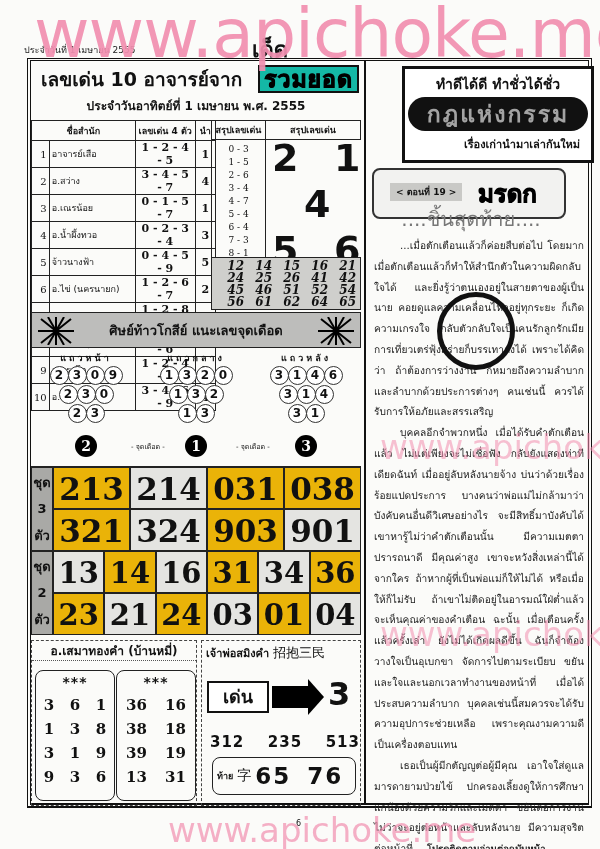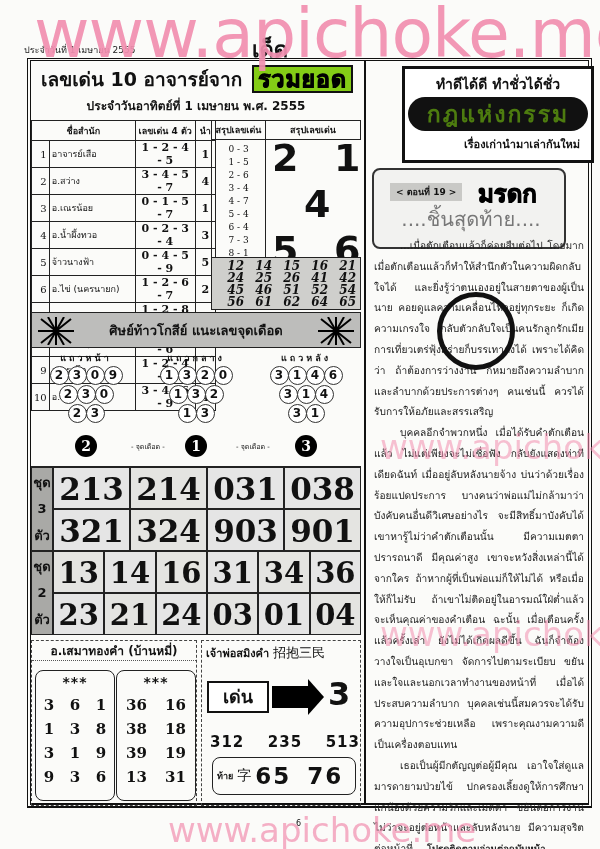--- a/index.html
+++ b/index.html
@@ -12,21 +12,21 @@
   .wm-mid2 { left: 380px; top: 614px; font-size: 34px; opacity: 0.55; }
   .wm-bot { left: 168px; top: 810px; font-size: 34px; opacity: 0.7; }
 
   .header-date { position: absolute; left: 24px; top: 43px; font-size: 9px; color: #222; }
   .header-logo { position: absolute; left: 252px; top: 32px; font-size: 22px; font-weight: bold; }
   .page-num { position: absolute; left: 296px; top: 819px; font-size: 8px; }
 
   .frame { position: absolute; left: 27px; top: 58px; width: 565px; height: 750px; border: 3px double #111; border-left-width: 4px; border-right: 4px double #111; border-bottom: 5px double #111; }
   .title-row { position: absolute; left: 31px; top: 64px; width: 330px; height: 30px; display: flex; align-items: center; }
   .title-text { font-size: 19px; font-weight: bold; margin-left: 10px; }
-  .title-brand { font-size: 23px; font-weight: 900; margin-left: 10px; letter-spacing: 1px; -webkit-text-stroke: 1px #000; font-family: "DejaVu Serif", serif; border: 2px solid #111; padding: 0 4px; line-height: 24px; background: #84cc16; }
+  .title-brand { font-size: 23px; font-weight: 900; margin-left: 16px; letter-spacing: 1px; -webkit-text-stroke: 1px #000; font-family: "DejaVu Serif", serif; border: 2px solid #111; padding: 0 4px; line-height: 24px; background: #14b8a6; }
   .subtitle { position: absolute; left: 31px; top: 96px; width: 330px; text-align: center; font-size: 12px; font-weight: bold; }
 
   table.masters { position: absolute; left: 31px; top: 120px; border-collapse: collapse; font-size: 9px; }
   table.masters td, table.masters th { border: 1px solid #222; height: 16px; padding: 0 2px; }
   table.masters th { font-weight: bold; font-size: 9px; height: 20px; }
   .col-idx { width: 13px; text-align: right; font-family: "DejaVu Serif", serif; font-size: 10px; }
   .col-name { width: 86px; font-size: 9px; }
   .col-nums { width: 60px; text-align: center; font-family: "DejaVu Serif", serif; font-weight: bold; font-size: 11px; }
   .col-lead { width: 20px; text-align: center; font-family: "DejaVu Serif", serif; font-weight: bold; font-size: 11px; }
 
@@ -47,21 +47,21 @@
   .pyr { position: absolute; top: 0; width: 110px; text-align: center; }
   .pyr-label { font-size: 9px; font-weight: bold; letter-spacing: 3px; height: 16px; line-height: 16px; }
   .pyr-row { display: flex; justify-content: center; height: 19px; }
   .ball { width: 19px; height: 19px; border: 1px solid #333; border-radius: 50%; background: #fff; font-size: 12px; font-weight: bold; line-height: 17px; text-align: center; margin: 0 -0.5px; }
   .hot { position: absolute; top: 85px; width: 22px; height: 22px; border-radius: 50%; background: #000; color: #fff; font-family: "DejaVu Serif", serif; font-weight: bold; font-size: 14px; text-align: center; line-height: 22px; }
   .hot-label { position: absolute; top: 91px; font-size: 7px; }
 
   .sets { position: absolute; left: 31px; top: 466px; width: 330px; height: 168px; border-top: 1px solid #222; }
   .set-label { position: absolute; left: 0; width: 22px; background: #a9a9a6; border: 1px solid #222; font-size: 13px; font-weight: bold; text-align: center; display: flex; flex-direction: column; justify-content: space-around; }
   .set-row { position: absolute; left: 22px; width: 308px; display: flex; }
-  .set-cell { border: 1px solid #222; font-family: "DejaVu Serif", serif; font-weight: bold; text-align: center; background: #e5e5e5; }
+  .set-cell { border: 1px solid #222; font-family: "DejaVu Serif", serif; font-weight: bold; text-align: center; background: #eab308; }
   .set3 .set-cell { width: 77px; font-size: 31px; height: 42px; line-height: 42px; }
   .set2 .set-cell { width: 51.33px; font-size: 29px; height: 42px; line-height: 42px; }
   .shade { background: #e4e4e1 !important; }
 
   .bottom-left { position: absolute; left: 31px; top: 640px; width: 166px; height: 166px; border: 1px dashed #444; }
   .bl-title { text-align: center; font-size: 12px; font-weight: bold; height: 20px; line-height: 20px; border-bottom: 1px dotted #555; }
   .bl-card { position: absolute; top: 29px; width: 80px; height: 131px; border: 1px solid #222; border-radius: 8px; }
   .stars { text-align: center; font-size: 14px; font-weight: bold; height: 22px; line-height: 22px; letter-spacing: 1px; }
   .bl-row { display: flex; justify-content: space-around; font-family: "DejaVu Serif", serif; font-weight: bold; font-size: 15px; height: 24px; line-height: 24px; }
 
@@ -75,23 +75,23 @@
   .triples { position: absolute; left: 8px; top: 92px; width: 150px; display: flex; justify-content: space-between; font-size: 15px; font-weight: bold; letter-spacing: 1px; }
   .tail-box { position: absolute; left: 10px; top: 116px; width: 144px; height: 38px; border: 1px solid #222; border-radius: 8px; display: flex; align-items: center; padding-left: 4px; }
   .tail-label { font-size: 9px; font-weight: bold; }
   .tail-cn { font-family: "DejaVu Serif", serif; font-size: 14px; margin: 0 4px; }
   .tail-num { font-size: 23px; font-weight: bold; letter-spacing: 2px; margin-right: 16px; }
 
   
   .right { position: absolute; left: 364px; top: 60px; width: 224px; height: 745px; border-left: 2px solid #111; }
   .karma-box { position: absolute; left: 8px; top: 6px; width: 192px; height: 97px; border: 3px solid #111; background: #fff; margin-left: 28px; }
   .karma-top { font-size: 14px; font-weight: bold; text-align: center; height: 28px; line-height: 30px; }
-  .karma-title { background: #111; color: #4d7c0f; height: 34px; text-align: center; font-size: 23px; font-weight: bold; line-height: 34px; letter-spacing: 2px; margin: 0 3px; font-family: "DejaVu Serif", serif; border-radius: 17px; }
+  .karma-title { background: #111; color: #a3a3a3; height: 34px; text-align: center; font-size: 23px; font-weight: bold; line-height: 34px; letter-spacing: 2px; margin: 0 3px; font-family: "DejaVu Serif", serif; border-radius: 17px; }
   .karma-sub { font-size: 11px; font-weight: bold; text-align: center; height: 28px; line-height: 28px; padding-left: 48px; }
-  .episode-box { position: absolute; left: 6px; top: 108px; width: 194px; height: 81px; border: 2px solid #333; border-radius: 8px; background: #f2f2f0; }
+  .episode-box { position: absolute; left: 6px; top: 108px; width: 194px; height: 51px; border: 2px solid #333; border-radius: 8px; background: #f2f2f0; }
   .episode-tag { position: absolute; left: 16px; top: 13px; background: #c9c9c6; font-size: 9px; font-weight: bold; padding: 2px 6px; }
   .episode-brand { position: absolute; left: 104px; top: 4px; font-size: 24px; font-weight: 900; font-family: "DejaVu Serif", serif; -webkit-text-stroke: 1px #000; }
   .episode-title { position: absolute; left: 0; top: 33px; width: 194px; text-align: center; font-size: 20px; color: #777; }
   .story { position: absolute; left: 8px; top: 176px; width: 210px; font-size: 10.2px; line-height: 20.8px; text-align: justify; color: #222; }
   .story p { text-indent: 26px; }
   .story .more { font-weight: bold; font-size: 9.5px; }
   .smiley { position: absolute; left: 63px; top: 56px; width: 78px; height: 78px; border: 5px solid #111; border-radius: 50%; z-index: 5; }
 </style>
 </head>
 <body>

